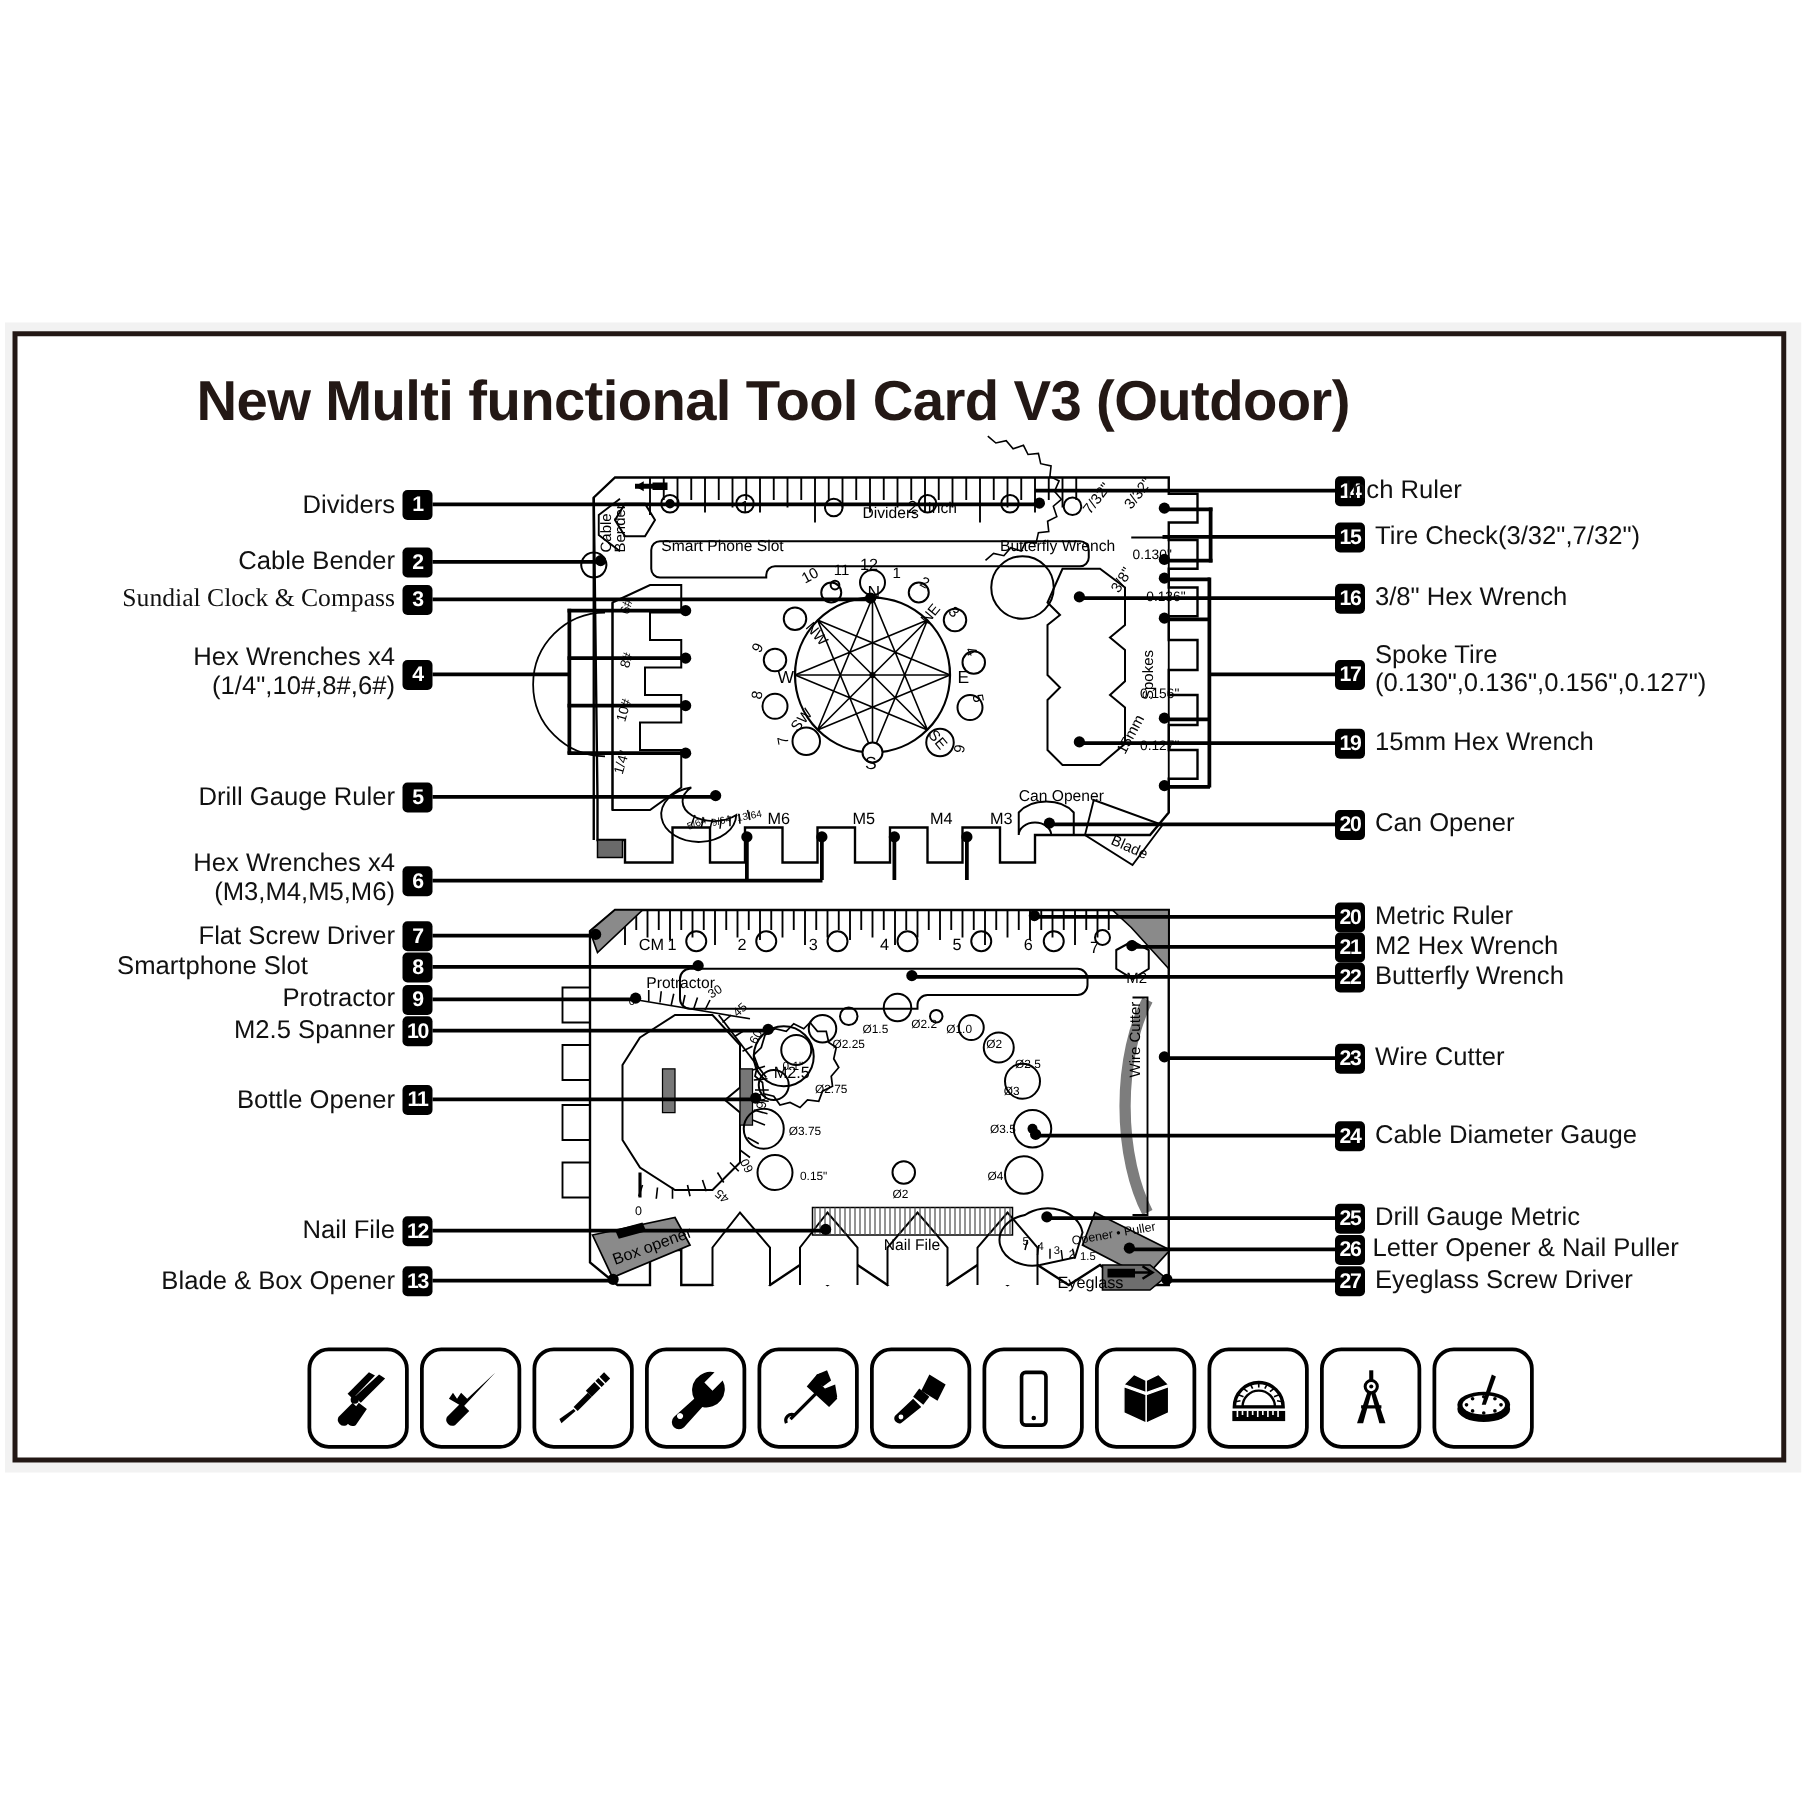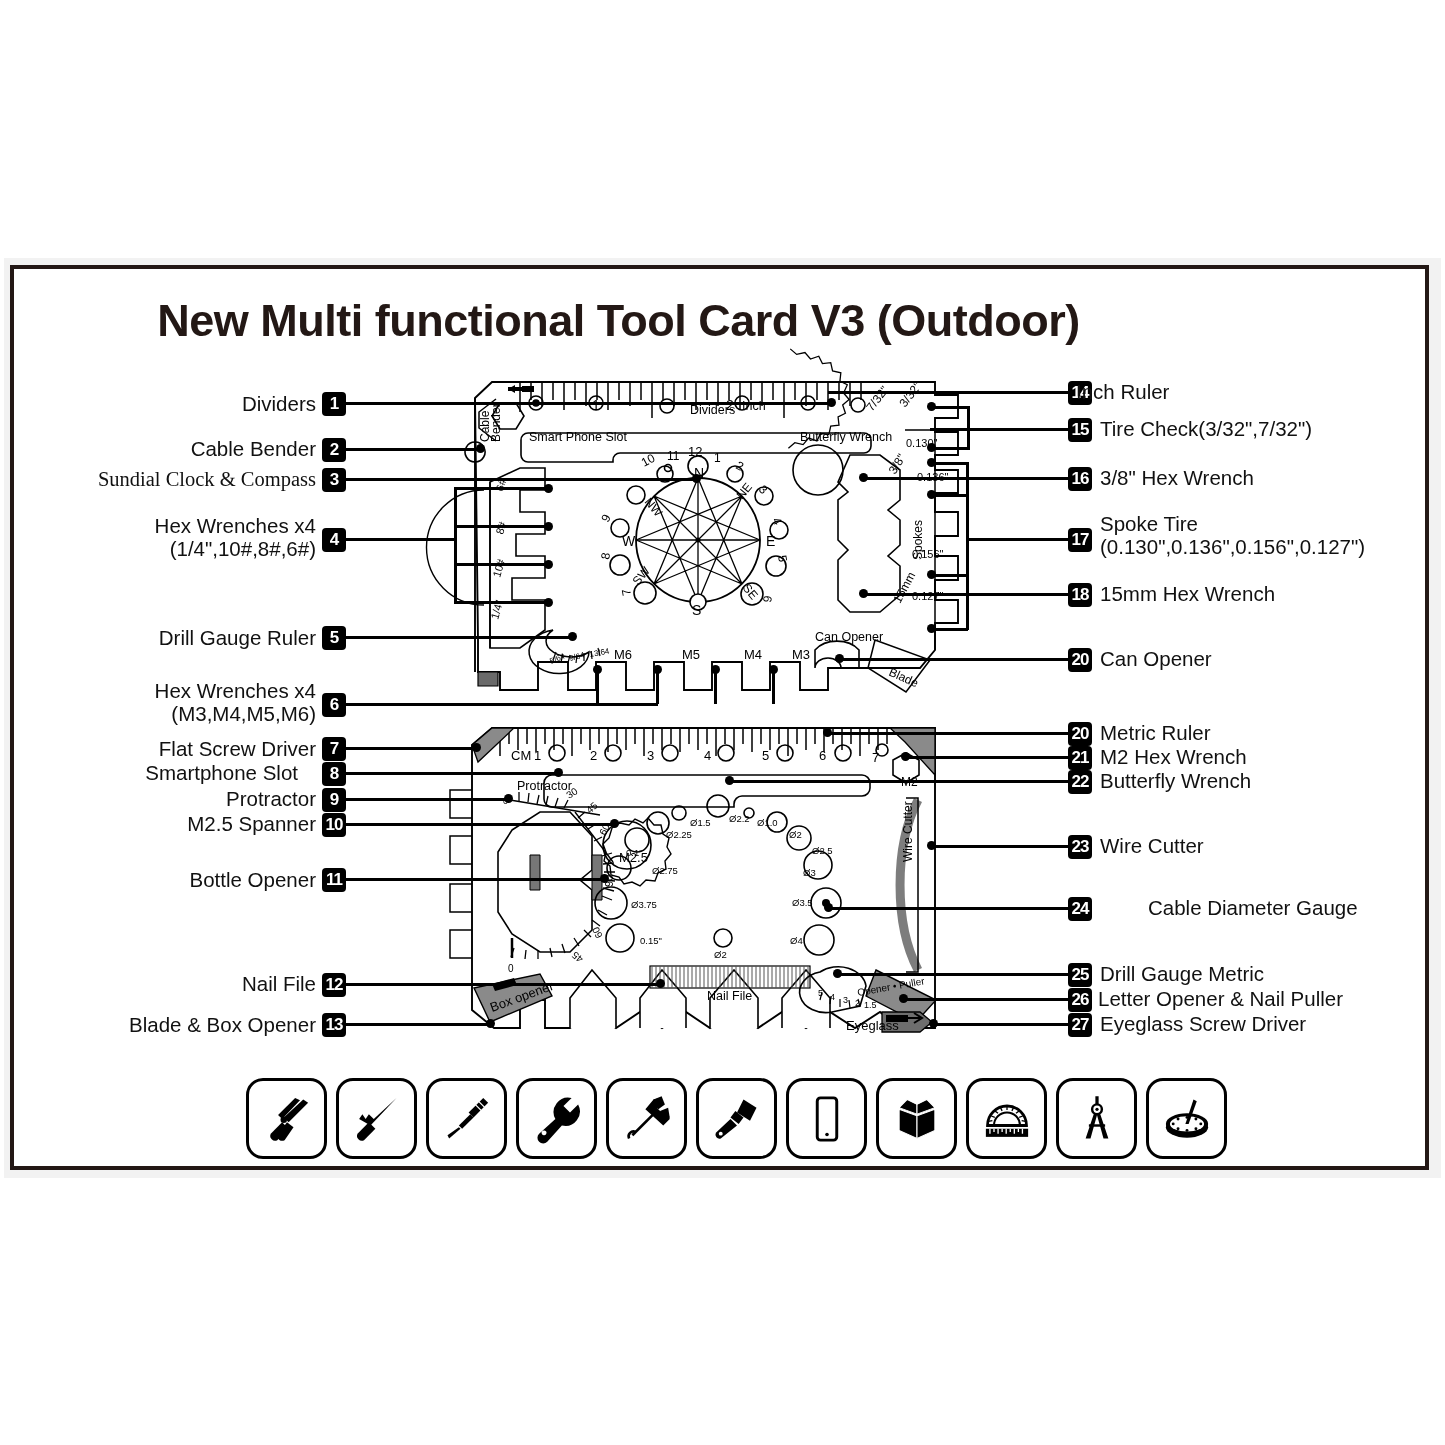--- a/index.html
+++ b/index.html
@@ -418,21 +418,21 @@
   <div class="dot" style="left:593px;top:665px;"></div>
   <div class="dot" style="left:653px;top:665px;"></div>
   <div class="dot" style="left:711px;top:665px;"></div>
   <div class="dot" style="left:769px;top:665px;"></div>
 
   <div class="lbl r" style="left:60px;top:738px;width:256px;"><span>Flat Screw Driver</span></div>
   <div class="num" style="left:322px;top:737px;">7</div>
   <div class="lead" style="left:346px;top:747px;width:130px;"></div>
   <div class="dot" style="left:472px;top:743px;"></div>
 
-  <div class="lbl r" style="left:42px;top:762px;width:256px;"><span>Smartphone Slot</span></div>
+  <div class="lbl r" style="left:42px;top:762px;width:256px;text-align:center;"><span>Smartphone Slot</span></div>
   <div class="num" style="left:322px;top:762px;">8</div>
   <div class="lead" style="left:346px;top:772px;width:212px;"></div>
   <div class="dot" style="left:554px;top:768px;"></div>
 
   <div class="lbl r" style="left:60px;top:788px;width:256px;"><span>Protractor</span></div>
   <div class="num" style="left:322px;top:788px;">9</div>
   <div class="lead" style="left:346px;top:798px;width:162px;"></div>
   <div class="dot" style="left:504px;top:794px;"></div>
 
   <div class="lbl r" style="left:60px;top:813px;width:256px;"><span>M2.5 Spanner</span></div>
@@ -482,21 +482,21 @@
   <div class="leadv" style="left:966px;top:462px;height:168px;"></div>
   <div class="lead" style="left:930px;top:462px;width:38px;"></div>
   <div class="lead" style="left:930px;top:494px;width:38px;"></div>
   <div class="lead" style="left:930px;top:574px;width:38px;"></div>
   <div class="lead" style="left:930px;top:628px;width:38px;"></div>
   <div class="dot" style="left:927px;top:458px;"></div>
   <div class="dot" style="left:927px;top:490px;"></div>
   <div class="dot" style="left:927px;top:570px;"></div>
   <div class="dot" style="left:927px;top:624px;"></div>
 
-  <div class="num" style="left:1068px;top:583px;">18</div>
+  <div class="num" style="left:1068px;top:583px;">19</div>
   <div class="lbl l" style="left:1100px;top:583px;"><span>15mm Hex Wrench</span></div>
   <div class="lead" style="left:862px;top:593px;width:206px;"></div>
   <div class="dot" style="left:859px;top:589px;"></div>
 
   <div class="num" style="left:1068px;top:648px;">20</div>
   <div class="lbl l" style="left:1100px;top:648px;"><span>Can Opener</span></div>
   <div class="lead" style="left:838px;top:658px;width:230px;"></div>
   <div class="dot" style="left:835px;top:654px;"></div>
 
   <div class="num" style="left:1068px;top:722px;">20</div>
@@ -513,21 +513,21 @@
   <div class="lbl l" style="left:1100px;top:770px;"><span>Butterfly Wrench</span></div>
   <div class="lead" style="left:728px;top:780px;width:340px;"></div>
   <div class="dot" style="left:725px;top:776px;"></div>
 
   <div class="num" style="left:1068px;top:835px;">23</div>
   <div class="lbl l" style="left:1100px;top:835px;"><span>Wire Cutter</span></div>
   <div class="lead" style="left:930px;top:845px;width:138px;"></div>
   <div class="dot" style="left:927px;top:841px;"></div>
 
   <div class="num" style="left:1068px;top:897px;">24</div>
-  <div class="lbl l" style="left:1100px;top:897px;margin-left:48px;"><span>Cable Diameter Gauge</span></div>
+  <div class="lbl l" style="left:1100px;top:897px;"><span>Cable Diameter Gauge</span></div>
   <div class="lead" style="left:828px;top:907px;width:240px;"></div>
   <div class="dot" style="left:824px;top:903px;"></div>
 
   <div class="num" style="left:1068px;top:963px;">25</div>
   <div class="lbl l" style="left:1100px;top:963px;"><span>Drill Gauge Metric</span></div>
   <div class="lead" style="left:836px;top:973px;width:232px;"></div>
   <div class="dot" style="left:833px;top:969px;"></div>
 
   <div class="num" style="left:1068px;top:988px;">26</div>
   <div class="lbl l" style="left:1098px;top:988px;"><span> Letter Opener &amp; Nail Puller</span></div>

